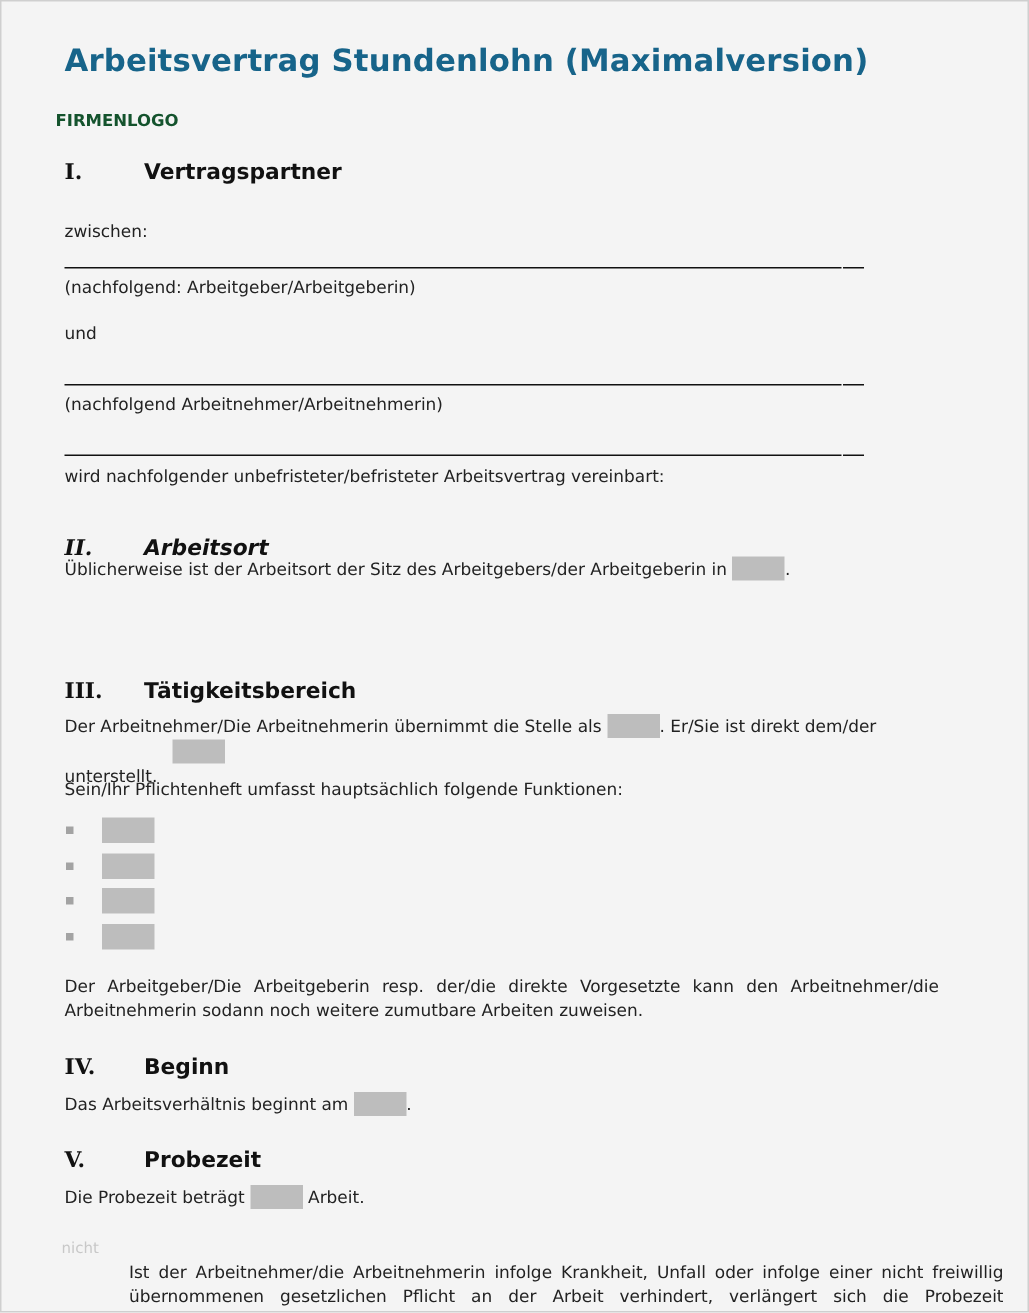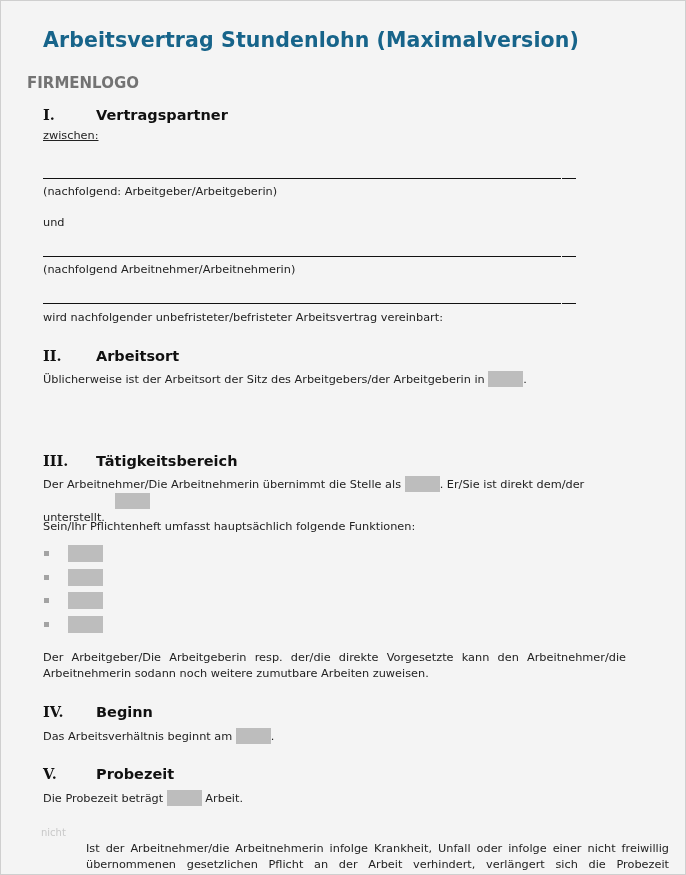--- a/index.html
+++ b/index.html
@@ -31,25 +31,25 @@
       font-family: "DejaVu Sans", sans-serif;
       font-weight: bold;
       font-size: 20.5px;
       color: #17648a;
       letter-spacing: 0.1px;
       white-space: nowrap;
       margin: 0;
     }
     .logo-label {
       position: absolute;
-      left: 26px;
+      left: 36px;
       top: 73px;
       font-weight: bold;
-      font-size: 15px;
-      color: #737373;
+      font-size: 11px;
+      color: #14532d;
       white-space: nowrap;
     }
     .section-heading {
       position: absolute;
       left: 42px;
       font-weight: bold;
       font-size: 14.5px;
       color: #111;
       white-space: nowrap;
       margin: 0;
@@ -138,40 +138,40 @@
 <div class="page">
 
   <h1 class="doc-title">Arbeitsvertrag Stundenlohn (Maximalversion)</h1>
 
   <div class="logo-label">FIRMENLOGO</div>
 
   <h2 class="section-heading" style="top:105px;">
     <span class="num">I.</span><span>Vertragspartner</span>
   </h2>
 
-  <p class="para" style="top:127px;text-decoration:underline;">zwischen:</p>
+  <p class="para" style="top:146px;">zwischen:</p>
 
   <div class="fill-line" style="top:177px;">
       <span class="tail-gap"></span>
     </div>
   <p class="para" style="top:183px;">(nachfolgend: Arbeitgeber/Arbeitgeberin)</p>
 
   <p class="para" style="top:214px;">und</p>
 
   <div class="fill-line" style="top:255px;">
       <span class="tail-gap"></span>
     </div>
   <p class="para" style="top:261px;">(nachfolgend Arbeitnehmer/Arbeitnehmerin)</p>
 
   <div class="fill-line" style="top:302px;">
       <span class="tail-gap"></span>
     </div>
   <p class="para" style="top:309px;">wird nachfolgender unbefristeter/befristeter Arbeitsvertrag vereinbart:</p>
 
-  <h2 class="section-heading" style="top:346px;">
+  <h2 class="section-heading" style="top:356px;font-style:italic;">
     <span class="num">II.</span><span>Arbeitsort</span>
   </h2>
 
   <p class="para" style="top:370px;">
     <span>Üblicherweise ist der Arbeitsort der Sitz des Arbeitgebers/der Arbeitgeberin in </span><span class="blank w35"></span><span>.</span>
   </p>
 
 
   <h2 class="section-heading" style="top:451px;">
     <span class="num">III.</span><span>Tätigkeitsbereich</span>

